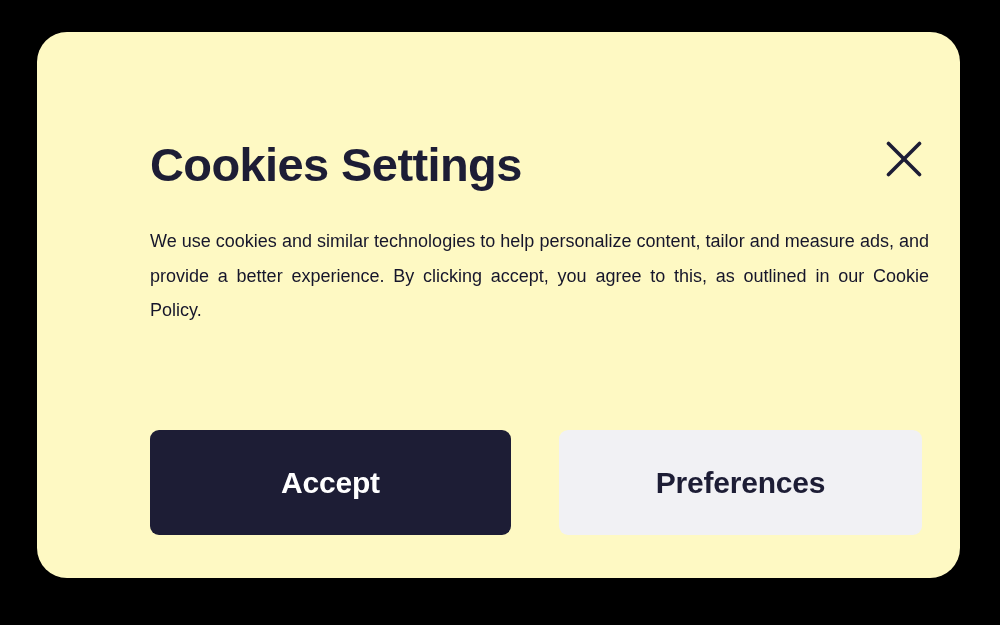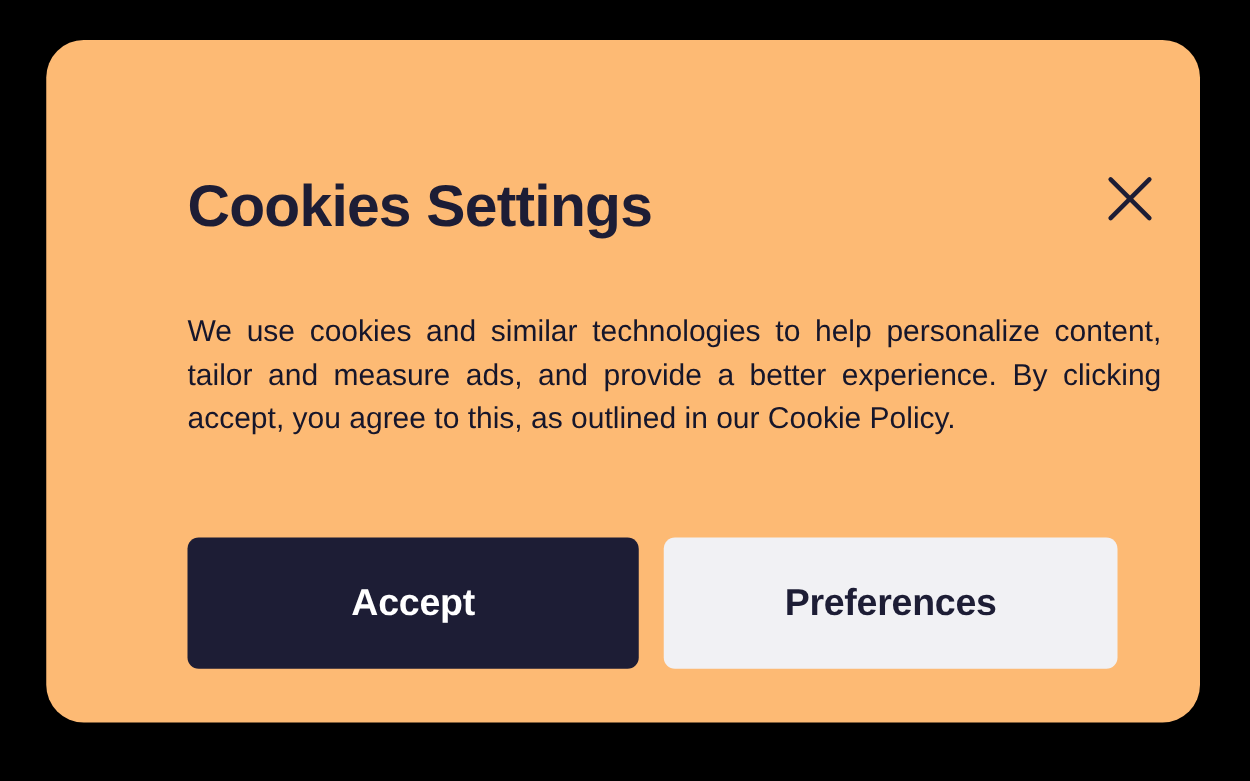--- a/index.html
+++ b/index.html
@@ -17,21 +17,21 @@
     position: relative;
   }
 
   
   #cookie-dialog {
     position: absolute;
     left: 37px;
     top: 32px;
     width: 923px;
     height: 546px;
-    background: #fdba74;
+    background: #fef9c3;
     border-radius: 30px;
     padding-left: 44px;
   }
 
   
   .dialog-header {
     position: absolute;
     left: 113px;
     top: 102px;
     width: 777px;
@@ -61,38 +61,38 @@
     cursor: pointer;
     padding: 0;
   }
 
   #close-button svg { display: block; }
 
   
   #dialog-body {
     position: absolute;
     left: 113px;
-    top: 217px;
+    top: 192px;
     width: 779px;
-    font-size: 24px;
+    font-size: 18px;
     line-height: 34.5px;
     color: #16162b;
     text-align: justify;
     hyphens: auto;
     -webkit-hyphens: auto;
   }
 
   
   #dialog-actions {
     position: absolute;
     left: 113px;
     top: 398px;
     width: 772px;
     display: flex;
-    gap: 20px;
+    gap: 48px;
   }
 
   .dlg-btn {
     height: 105px;
     border: none;
     border-radius: 9px;
     font-family: "Liberation Sans", sans-serif;
     font-size: 30px;
     font-weight: bold;
     letter-spacing: -0.2px;

